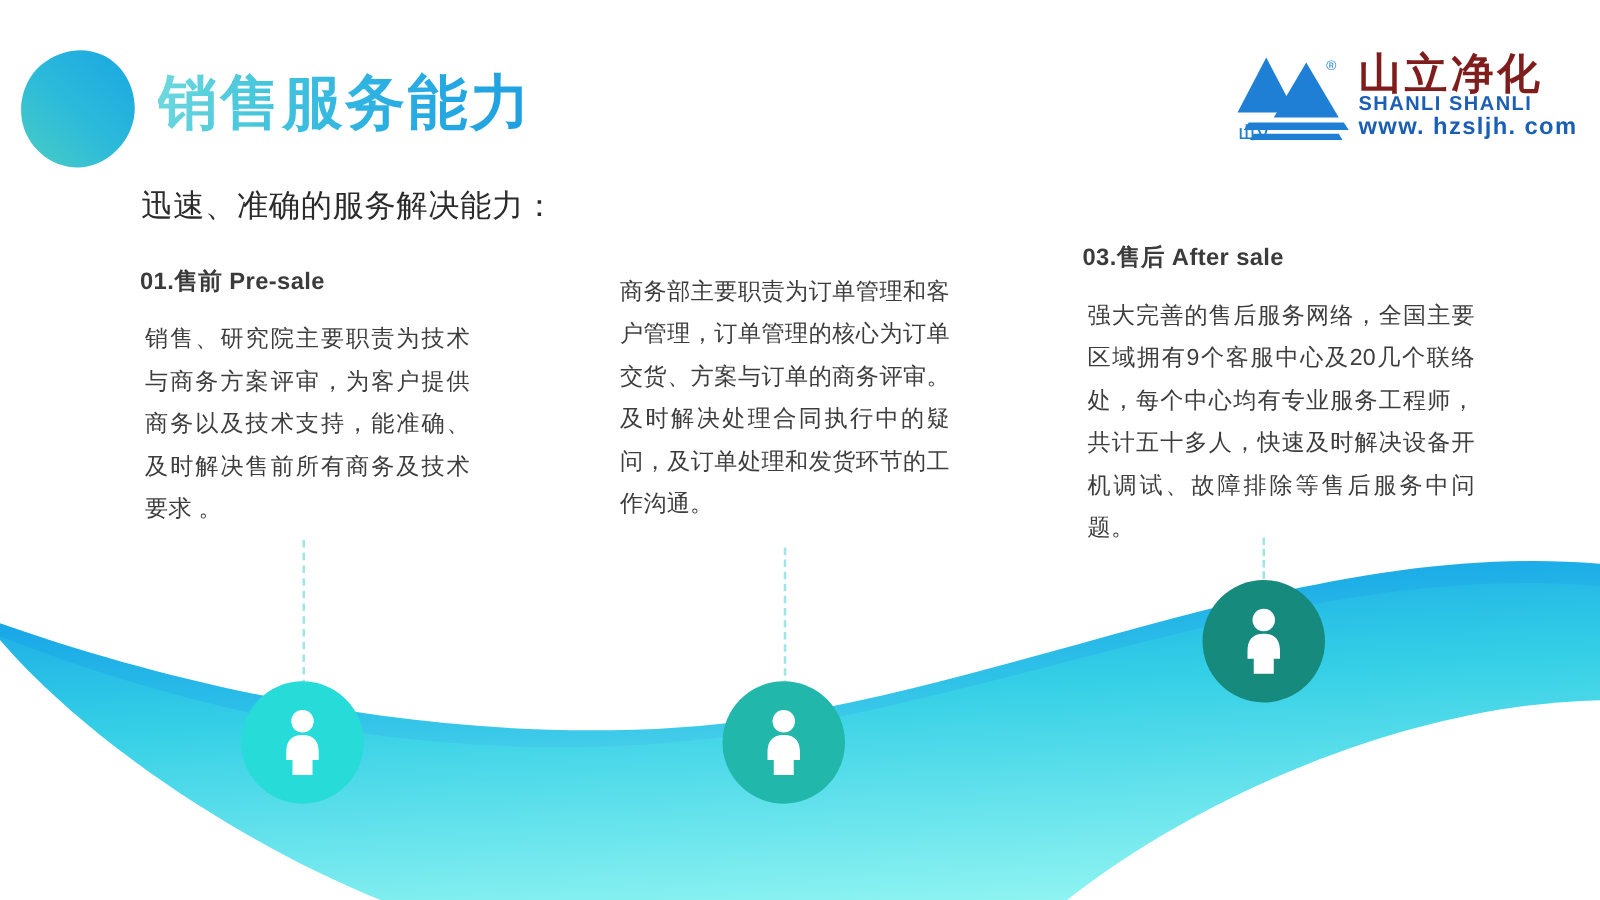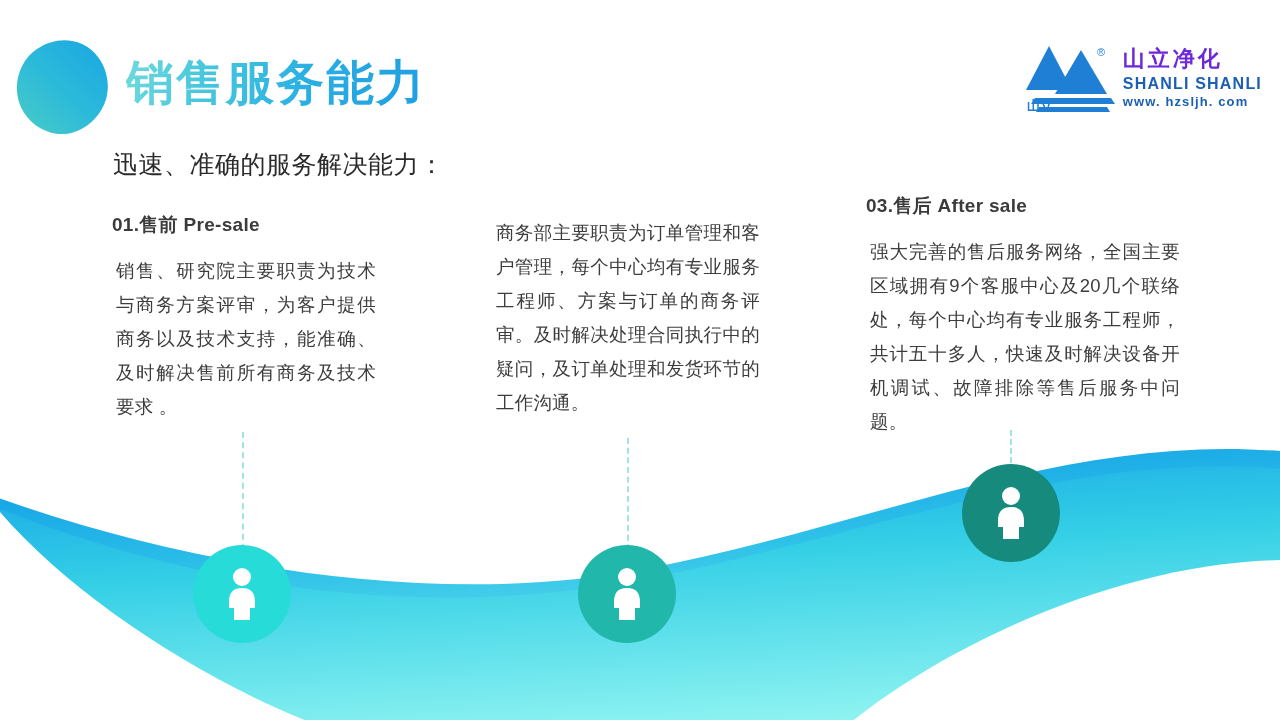--- a/index.html
+++ b/index.html
@@ -66,35 +66,35 @@
   #logo-mark { position: relative; width: 92px; height: 72px; }
   #logo-text-block {
     margin-left: 6px;
     margin-top: 2px;
     display: flex;
     flex-direction: column;
     align-items: flex-start;
     color: #1f6fc4;
   }
   .logo-cn {
-    font-size: 22px;
+    font-size: 34px;
     font-weight: 700;
     letter-spacing: 3px;
     line-height: 30px;
-    color: #6d28d9;
+    color: #7f1d1d;
   }
   .logo-en {
     font-size: 16px;
     font-weight: 700;
     letter-spacing: 1.2px;
     line-height: 19px;
     color: #1a5fb4;
   }
   .logo-url {
-    font-size: 13px;
+    font-size: 19px;
     font-weight: 700;
     letter-spacing: 1.1px;
     line-height: 17px;
     color: #1a5fb4;
   }
 
   
   #subtitle {
     position: absolute;
     left: 113px;
@@ -219,21 +219,21 @@
   </div>
 
   <div id="subtitle">迅速、准确的服务解决能力：</div>
 
   <div id="col-1" class="col">
     <div class="col-heading">01.售前  Pre-sale</div>
     <div class="col-body">销售、研究院主要职责为技术与商务方案评审，为客户提供商务以及技术支持，能准确、及时解决售前所有商务及技术要求 。</div>
   </div>
 
   <div id="col-2" class="col">
-    <div class="col-body">商务部主要职责为订单管理和客户管理，每个中心均有专业服务工程师、方案与订单的商务评审。及时解决处理合同执行中的疑问，及订单处理和发货环节的工作沟通。</div>
+    <div class="col-body">商务部主要职责为订单管理和客户管理，订单管理的核心为订单交货、方案与订单的商务评审。及时解决处理合同执行中的疑问，及订单处理和发货环节的工作沟通。</div>
   </div>
 
   <div id="col-3" class="col">
     <div class="col-heading">03.售后 After sale</div>
     <div class="col-body">强大完善的售后服务网络，全国主要区域拥有9个客服中心及20几个联络处，每个中心均有专业服务工程师，共计五十多人，快速及时解决设备开机调试、故障排除等售后服务中问题。</div>
   </div>
 
   <div id="connector-1" class="connector"></div>
   <div id="connector-2" class="connector"></div>
   <div id="connector-3" class="connector"></div>

